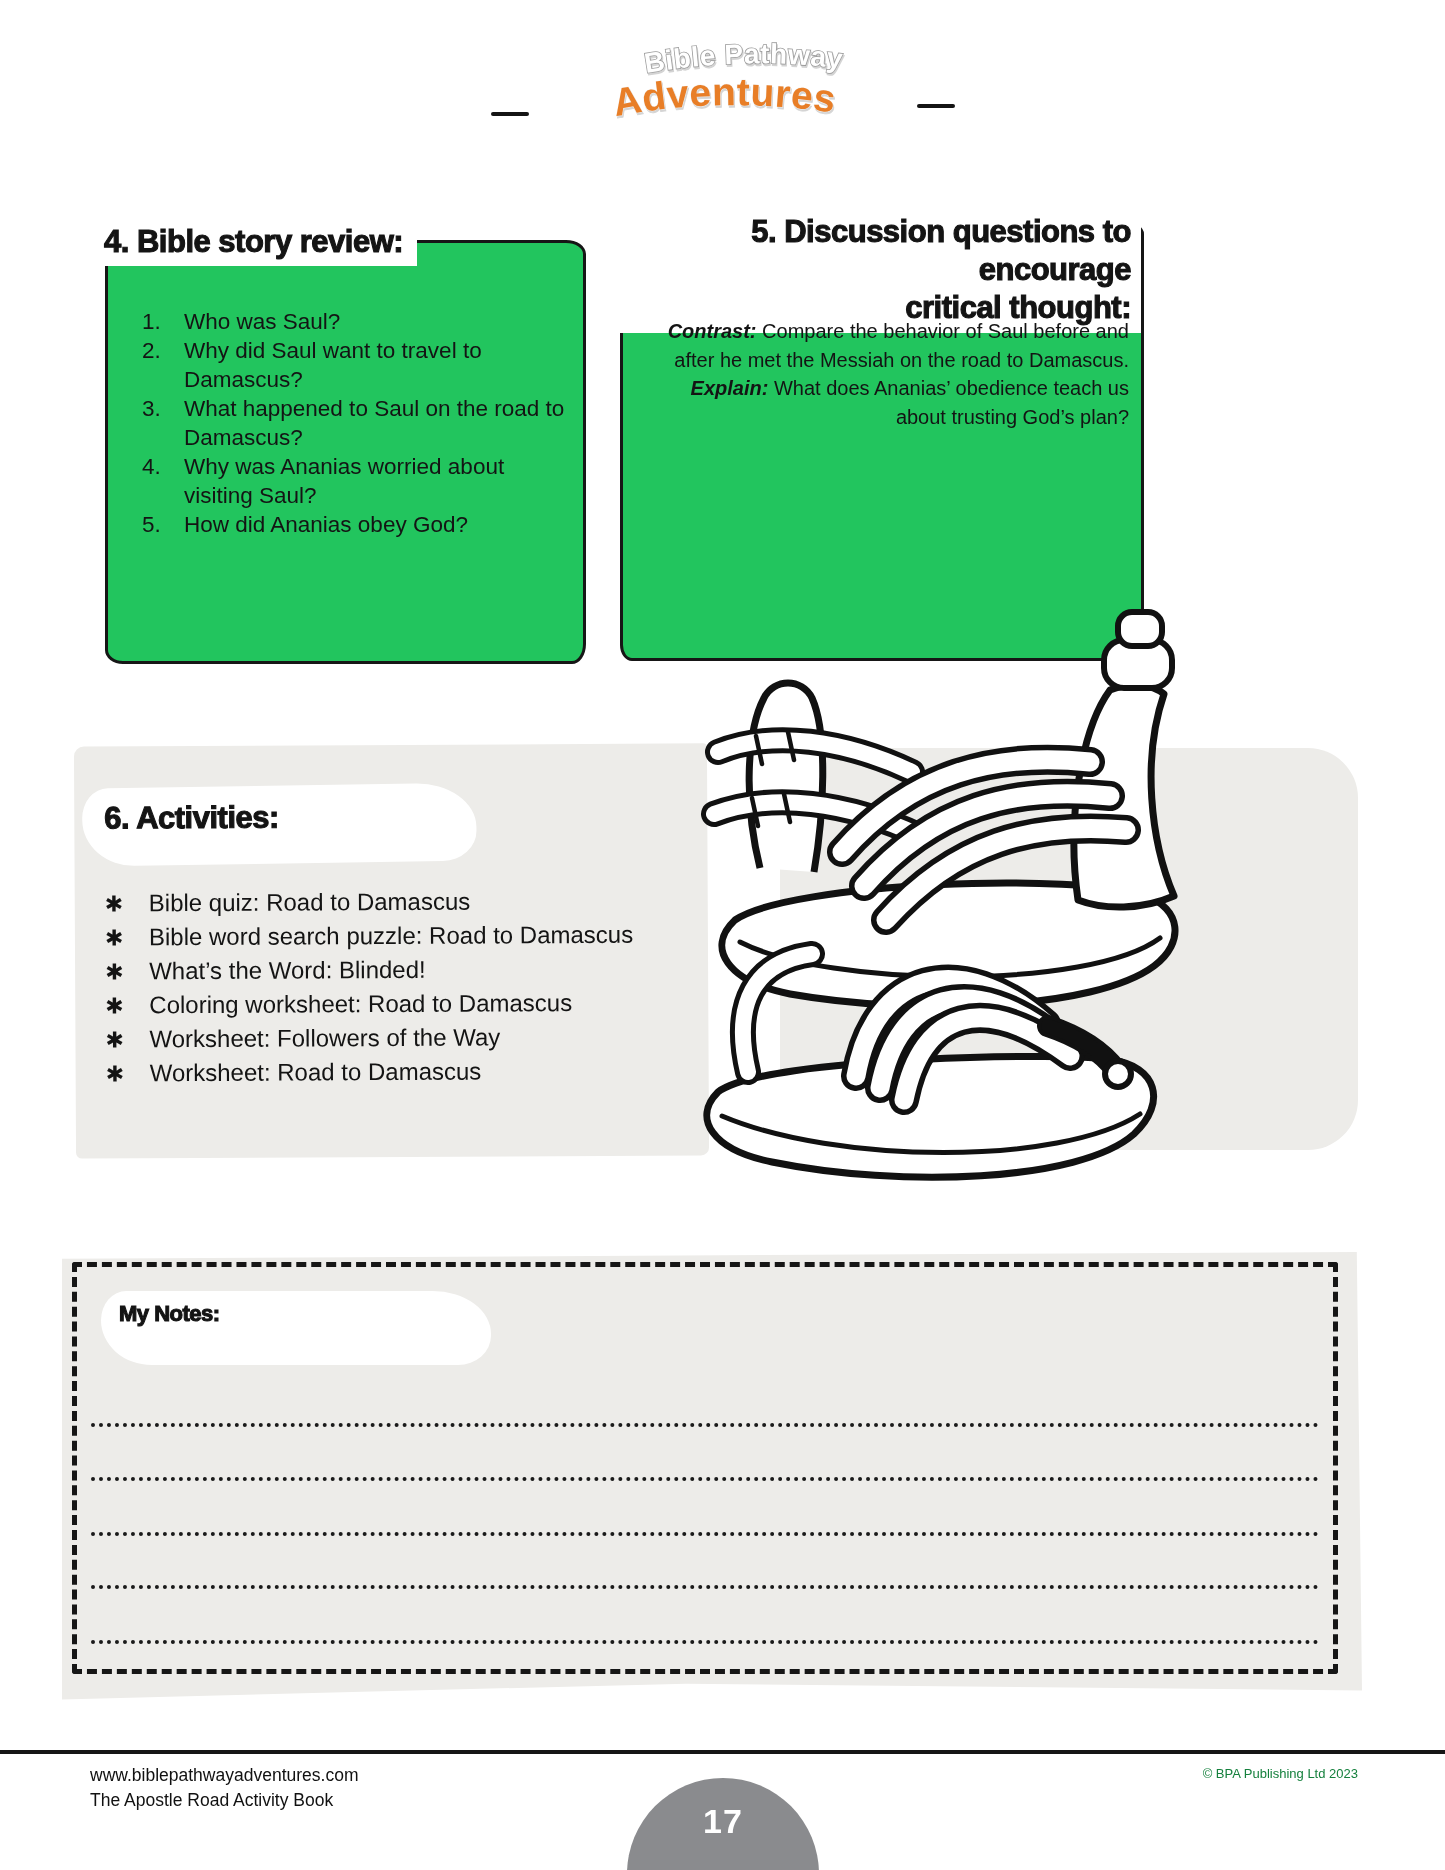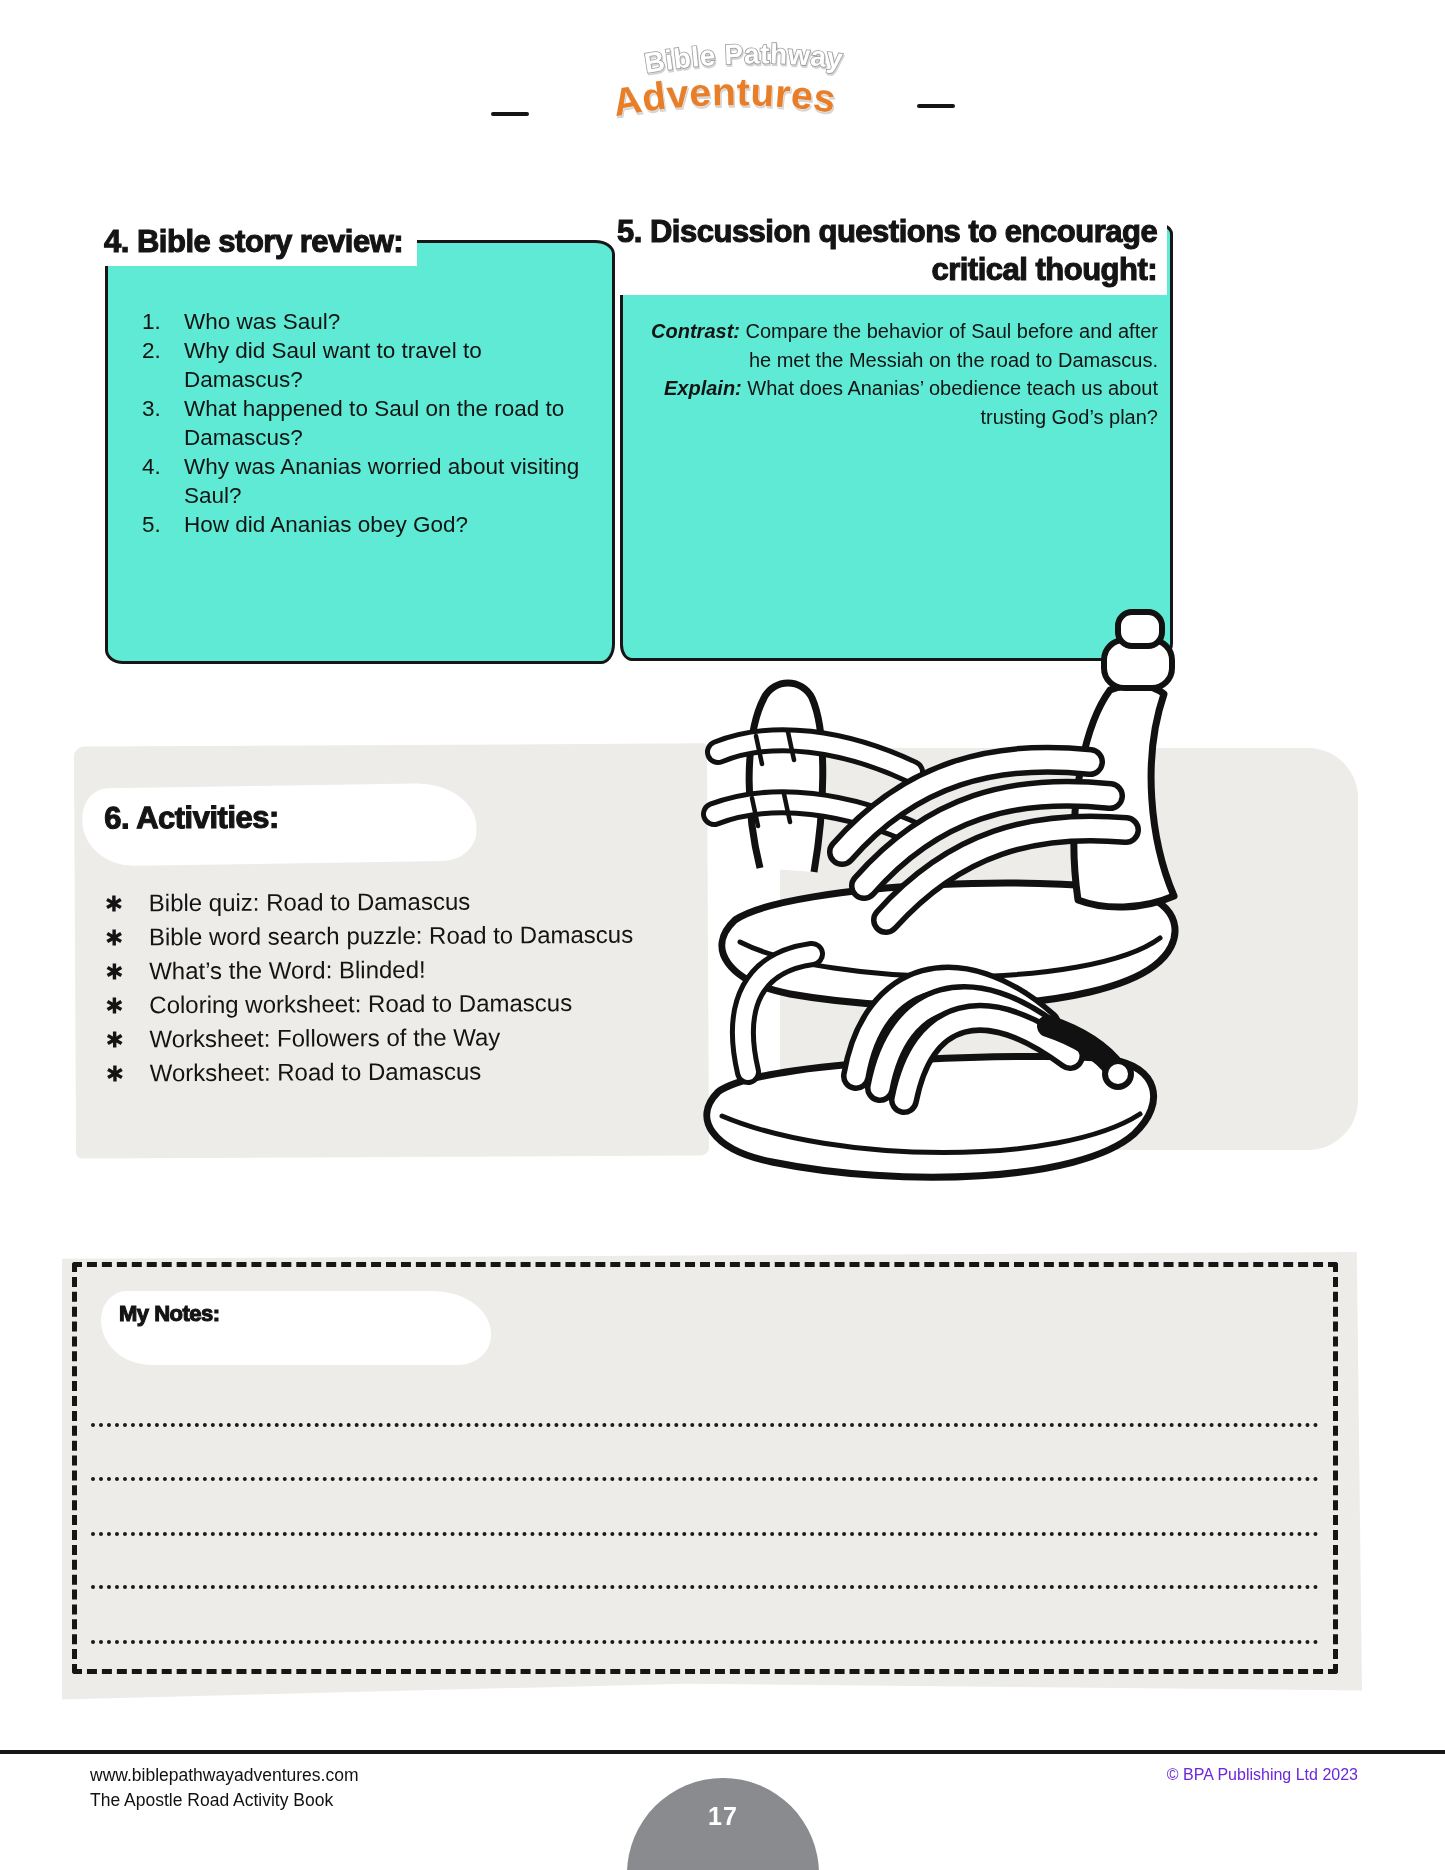--- a/index.html
+++ b/index.html
@@ -16,21 +16,21 @@
             fill:#ffffff;stroke:#9b9b9b;stroke-width:1.6px;paint-order:stroke;letter-spacing:.5px;}
   .logo-bottom{font-family:"Liberation Sans",sans-serif;font-weight:bold;font-size:39px;
             fill:#E87E27;stroke:#f3f3f3;stroke-width:.8px;paint-order:stroke;letter-spacing:.5px;}
   .logo-shadow{filter:drop-shadow(1.5px 2px 0 #d4d4d4);}
 
   
   .cartoon{font-family:"Liberation Sans",sans-serif;font-weight:bold;letter-spacing:-.5px;
            -webkit-text-stroke:1.1px #141414;color:#141414;}
 
   
-  .hbox{position:absolute;border:3.5px solid #161616;background:#5eead4;padding-left:29px;}
+  .hbox{position:absolute;border:3.5px solid #161616;background:#22c55e;}
   .box4{left:105px;top:240px;width:475px;height:418px;border-radius:16px 20px 14px 18px / 18px 14px 20px 14px;}
   .box5{left:620px;top:222px;width:518px;height:433px;border-radius:14px 18px 16px 12px / 16px 12px 18px 16px;text-align:right;}
   .hbox-title{position:absolute;background:#fff;line-height:1.15;font-size:31px;}
   .box4-title{left:-6px;top:-19px;padding:0 14px 6px 2px;white-space:nowrap;}
   .box5-title{left:-8px;top:-12px;padding:0 10px 6px 2px;line-height:38px;}
 
   .review-list{position:absolute;left:34px;top:64px;right:16px;font-size:22.5px;line-height:29px;}
   .review-row{display:flex;}
   .review-num{width:42px;flex:0 0 42px;}
   .disc-body{position:absolute;left:20px;top:92px;right:12px;font-size:20px;line-height:28.5px;}
@@ -53,24 +53,24 @@
               clip-path:polygon(0 1.5%,99.6% 0,100% 97%,48% 95.5%,0 99%);}
   .notes-box{position:absolute;left:72px;top:1262px;width:1256px;height:402px;
              border:5px dashed #161616;border-radius:3px;}
   .notes-brush-w{left:24px;top:24px;width:390px;height:74px;background:#fff;}
   .notes-title{position:absolute;left:42px;top:34px;font-size:22px;}
   .note-line{position:absolute;left:14px;right:14px;height:4px;border-bottom:4px dotted #1a1a1a;}
 
   
   .footer-rule{position:absolute;left:0;top:1750px;width:1445px;height:4px;background:#161616;}
   .footer-left{position:absolute;left:90px;top:1763px;font-size:17.5px;line-height:25px;color:#111;}
-  .footer-right{position:absolute;right:87px;top:1766px;font-size:16px;color:#6d28d9;}
+  .footer-right{position:absolute;right:87px;top:1766px;font-size:13px;color:#15803d;}
   .page-circle{position:absolute;left:627px;top:1778px;width:192px;height:192px;border-radius:50%;
                background:#8A8B8E;text-align:center;}
-  .page-num{display:inline-block;margin-top:24px;color:#ffffff;font-weight:bold;font-size:25px;letter-spacing:1px;}
+  .page-num{display:inline-block;margin-top:24px;color:#ffffff;font-weight:bold;font-size:34px;letter-spacing:1px;}
 
   
   .sandals-svg{position:absolute;left:660px;top:600px;width:730px;height:600px;}
   .o7{fill:#fff;stroke:#111;stroke-width:7;stroke-linejoin:round;}
   .o6{fill:#fff;stroke:#111;stroke-width:6;stroke-linejoin:round;}
   .ln{fill:none;stroke:#111;stroke-linecap:round;}
   .sOut{fill:none;stroke:#111;stroke-width:30;stroke-linecap:round;}
   .sIn{fill:none;stroke:#fff;stroke-width:19;stroke-linecap:round;}
   .bOut{fill:none;stroke:#111;stroke-width:26;stroke-linecap:round;}
   .bIn{fill:none;stroke:#fff;stroke-width:16;stroke-linecap:round;}

